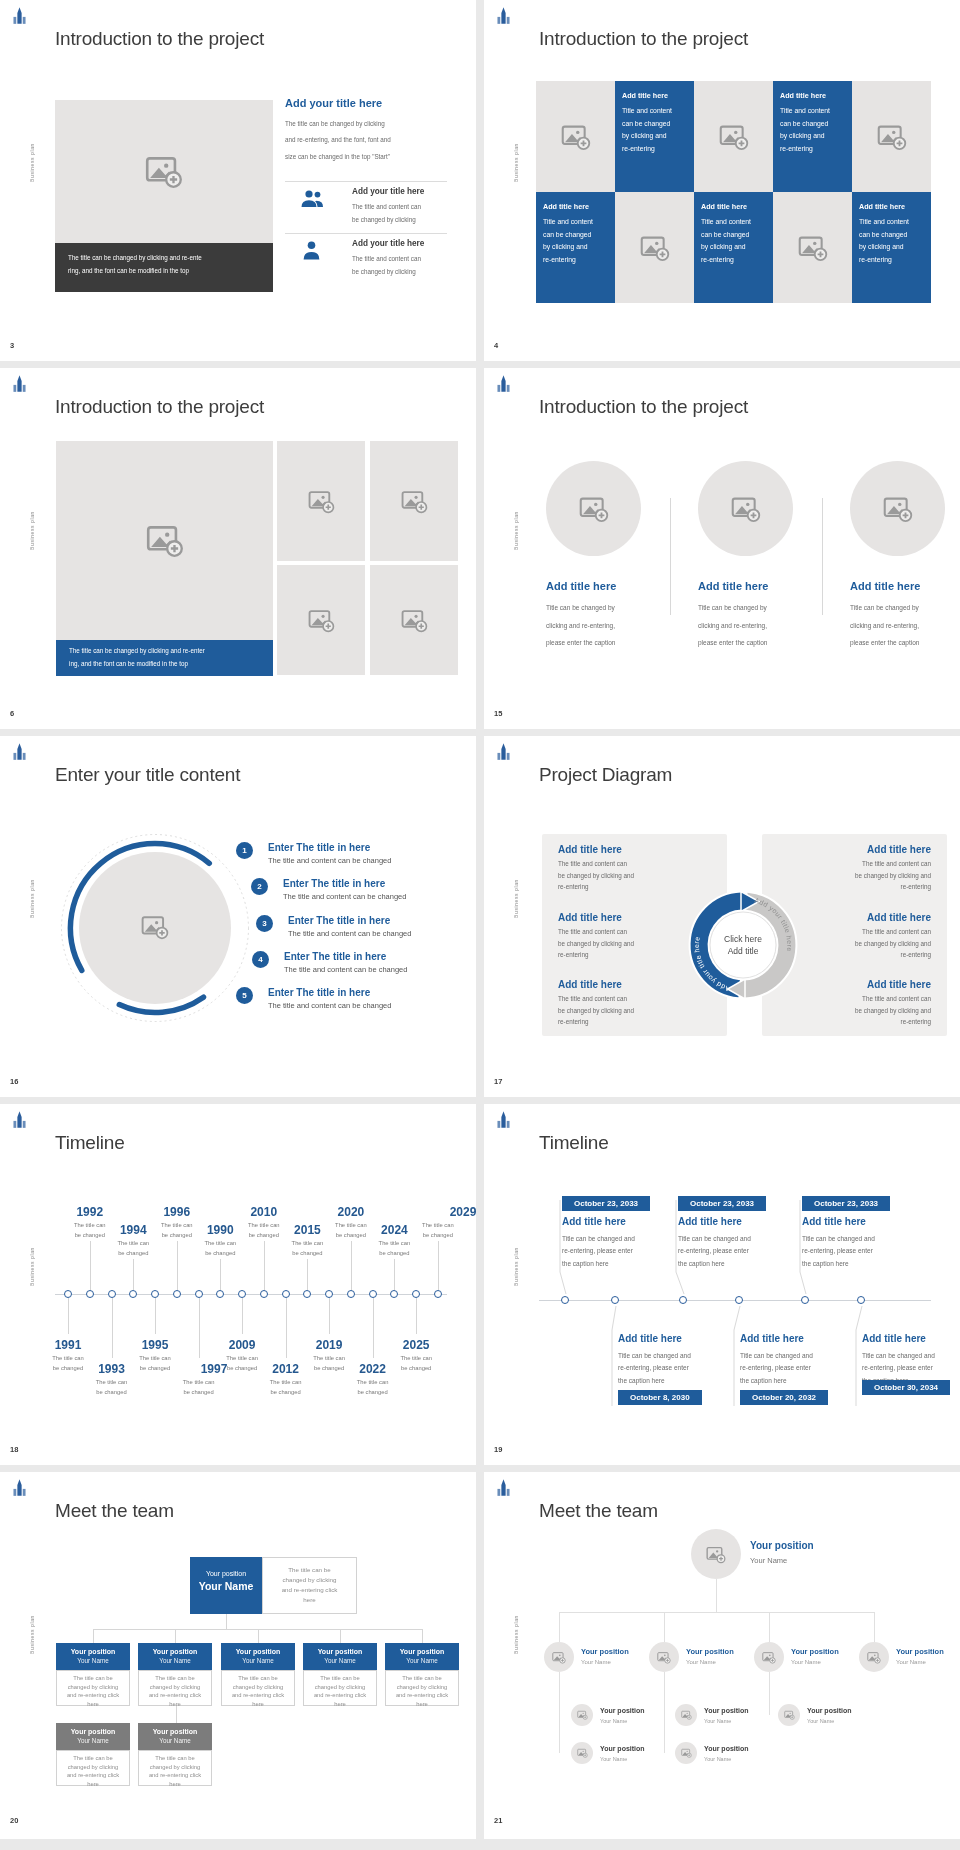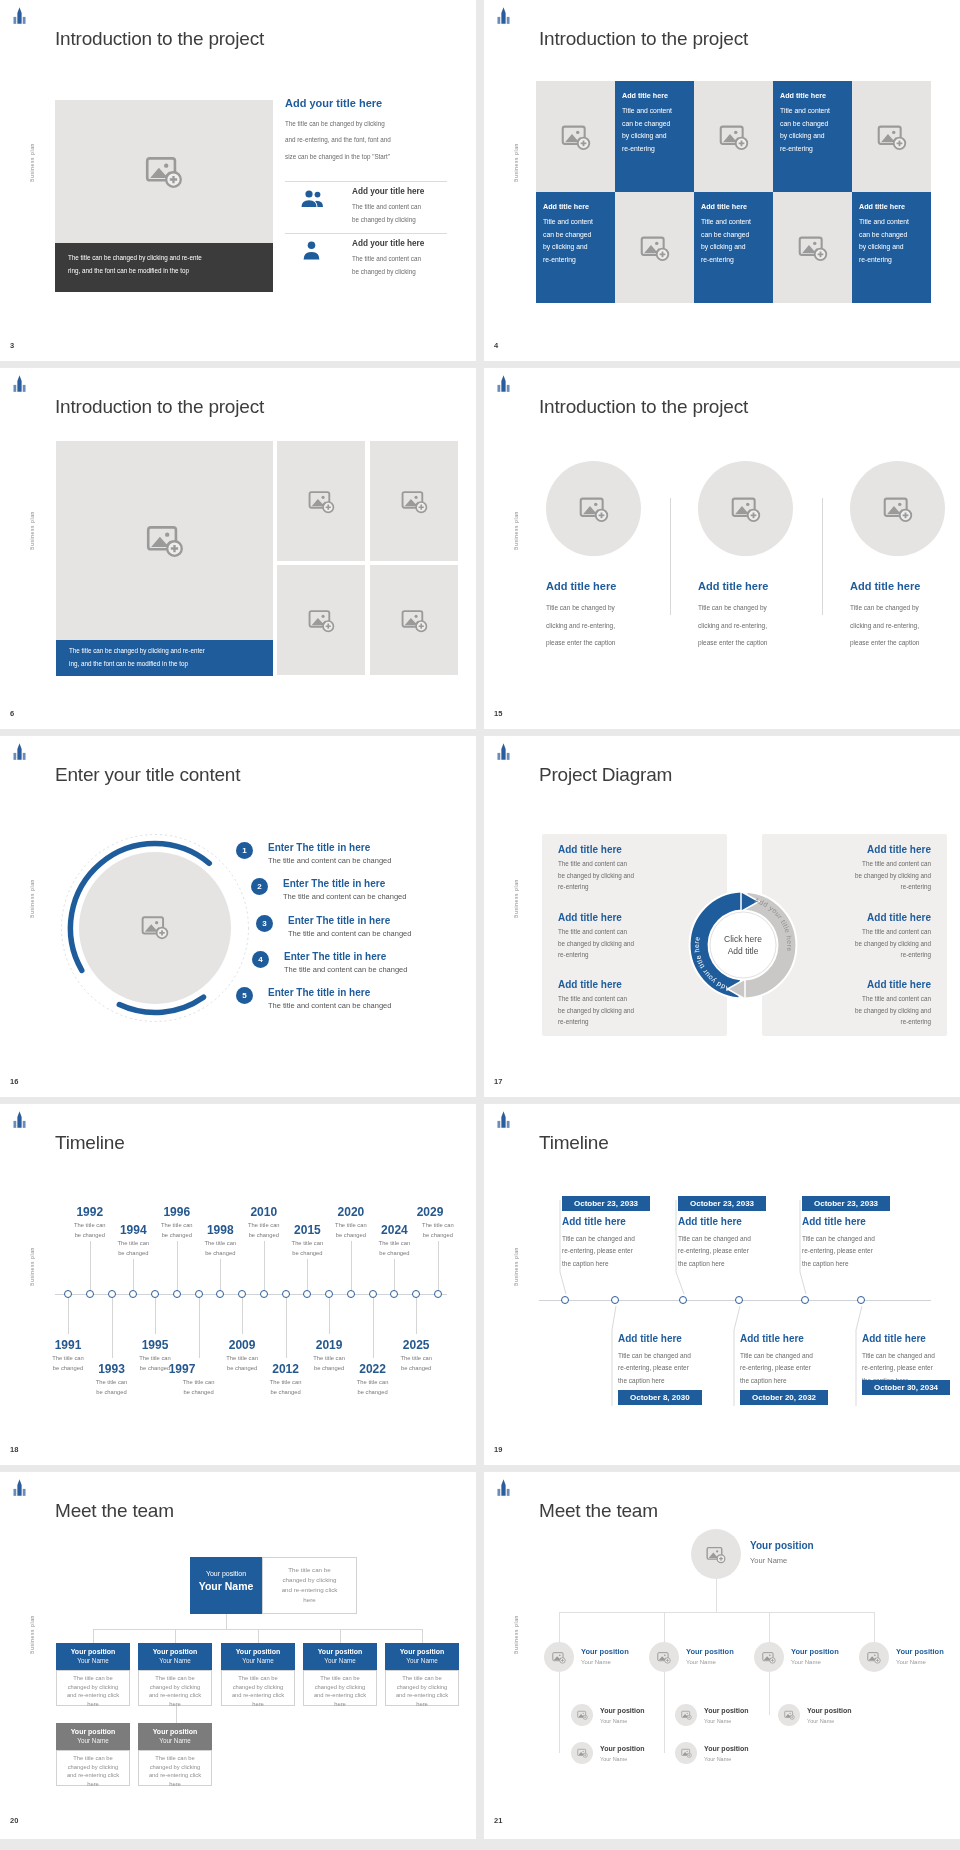--- a/index.html
+++ b/index.html
@@ -472,57 +472,57 @@
 be changed</div>
       <div class="tl-conn" style="left: 133.3px; top: 155px; height: 31px;"></div>
       <div class="tl-year" style="left: 133.3px; top: 119px;">1994</div>
       <div class="tl-cap" style="left: 133.3px; top: 134px;">The title can
 be changed</div>
       <div class="tl-conn" style="left: 176.8px; top: 137px; height: 49px;"></div>
       <div class="tl-year" style="left: 176.8px; top: 101px;">1996</div>
       <div class="tl-cap" style="left: 176.8px; top: 116px;">The title can
 be changed</div>
       <div class="tl-conn" style="left: 220.3px; top: 155px; height: 31px;"></div>
-      <div class="tl-year" style="left: 220.3px; top: 119px;">1998</div>
+      <div class="tl-year" style="left: 220.3px; top: 119px;">1990</div>
       <div class="tl-cap" style="left: 220.3px; top: 134px;">The title can
 be changed</div>
       <div class="tl-conn" style="left: 263.8px; top: 137px; height: 49px;"></div>
       <div class="tl-year" style="left: 263.8px; top: 101px;">2010</div>
       <div class="tl-cap" style="left: 263.8px; top: 116px;">The title can
 be changed</div>
       <div class="tl-conn" style="left: 307.4px; top: 155px; height: 31px;"></div>
       <div class="tl-year" style="left: 307.4px; top: 119px;">2015</div>
       <div class="tl-cap" style="left: 307.4px; top: 134px;">The title can
 be changed</div>
       <div class="tl-conn" style="left: 350.9px; top: 137px; height: 49px;"></div>
       <div class="tl-year" style="left: 350.9px; top: 101px;">2020</div>
       <div class="tl-cap" style="left: 350.9px; top: 116px;">The title can
 be changed</div>
       <div class="tl-conn" style="left: 394.4px; top: 155px; height: 31px;"></div>
       <div class="tl-year" style="left: 394.4px; top: 119px;">2024</div>
       <div class="tl-cap" style="left: 394.4px; top: 134px;">The title can
 be changed</div>
       <div class="tl-conn" style="left: 437.9px; top: 137px; height: 49px;"></div>
-      <div class="tl-year" style="left: 430px; top: 101px;">2029</div>
+      <div class="tl-year" style="left: 463px; top: 101px;">2029</div>
       <div class="tl-cap" style="left: 437.9px; top: 116px;">The title can
 be changed</div>
       <div class="tl-conn" style="left: 68px; top: 194px; height: 36px;"></div>
       <div class="tl-year" style="left: 68px; top: 234px;">1991</div>
       <div class="tl-cap" style="left: 68px; top: 249px;">The title can
 be changed</div>
       <div class="tl-conn" style="left: 111.5px; top: 194px; height: 60px;"></div>
       <div class="tl-year" style="left: 111.5px; top: 258px;">1993</div>
       <div class="tl-cap" style="left: 111.5px; top: 273px;">The title can
 be changed</div>
       <div class="tl-conn" style="left: 155px; top: 194px; height: 36px;"></div>
       <div class="tl-year" style="left: 155px; top: 234px;">1995</div>
       <div class="tl-cap" style="left: 155px; top: 249px;">The title can
 be changed</div>
       <div class="tl-conn" style="left: 198.6px; top: 194px; height: 60px;"></div>
-      <div class="tl-year" style="left: 182px; top: 258px; text-align: right;">1997</div>
+      <div class="tl-year" style="left: 214px; top: 258px; text-align: right;">1997</div>
       <div class="tl-cap" style="left: 198.6px; top: 273px;">The title can
 be changed</div>
       <div class="tl-conn" style="left: 242.1px; top: 194px; height: 36px;"></div>
       <div class="tl-year" style="left: 242.1px; top: 234px;">2009</div>
       <div class="tl-cap" style="left: 242.1px; top: 249px;">The title can
 be changed</div>
       <div class="tl-conn" style="left: 285.6px; top: 194px; height: 60px;"></div>
       <div class="tl-year" style="left: 285.6px; top: 258px;">2012</div>
       <div class="tl-cap" style="left: 285.6px; top: 273px;">The title can
 be changed</div>

